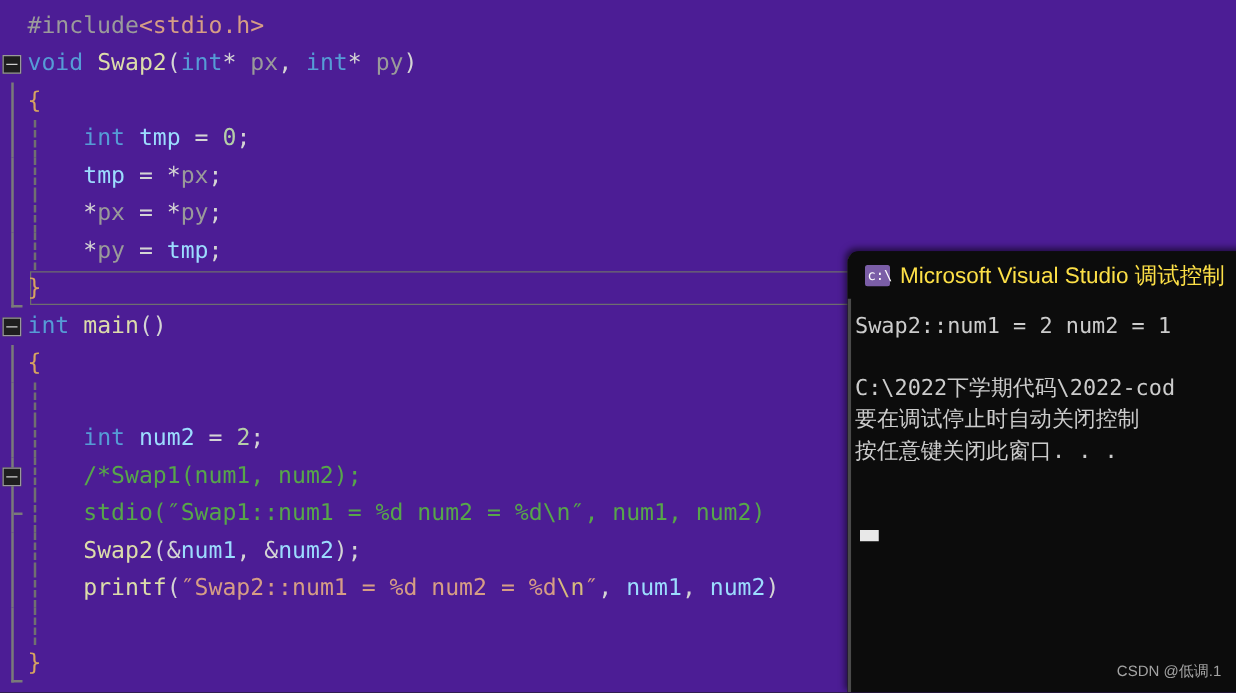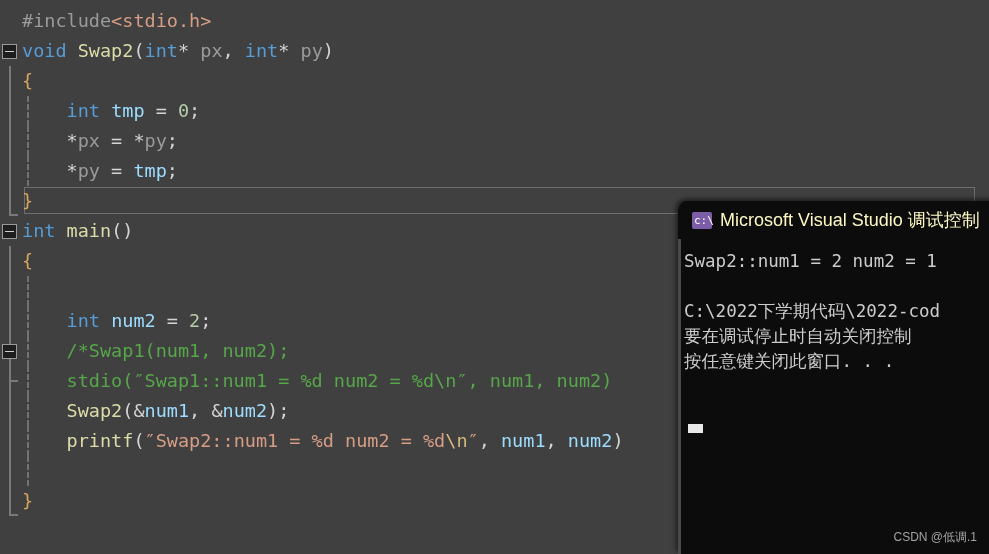--- a/index.html
+++ b/index.html
@@ -13,21 +13,21 @@
     overflow: hidden;
     font-family: "DejaVu Sans Mono", monospace;
     position: relative;
   }
 
   
   #editor {
     position: absolute;
     left: 0; top: 0;
     width: 989px; height: 554px;
-    background: #404040;
+    background: #4c1d95;
   }
   .code-area {
     position: absolute;
     left: 0; top: 0;
     width: 989px;
     padding-top: 6px;
   }
   .line {
     position: relative;
     height: 30px;
@@ -163,21 +163,21 @@
     left: 2px; top: 1px;
     font-family: "DejaVu Sans Mono", monospace;
     font-size: 11px;
     color: #ffffff;
     line-height: 15px;
   }
   .con-title-text {
     margin-left: 8px;
     font-family: "Liberation Sans", sans-serif;
     font-size: 18px;
-    color: #fef9c3;
+    color: #fde047;
     white-space: nowrap;
   }
   .con-body {
     position: absolute;
     left: 3px;
     top: 38px;
     width: 317px;
     height: 315px;
     background: #0c0c0c;
     padding-top: 10px;
@@ -214,20 +214,21 @@
 </style>
 </head>
 <body>
 
 <div id="editor">
   <div class="code-area" id="code-area">
       <div class="line"><div class="txt"><span class="pp">#include</span><span class="hdr">&lt;stdio.h&gt;</span></div></div>
       <div class="line"><div class="fold"></div><div class="txt"><span class="kw">void</span><span class="plain"> </span><span class="fn">Swap2</span><span class="op">(</span><span class="kw">int</span><span class="op">* </span><span class="id">px</span><span class="op">, </span><span class="kw">int</span><span class="op">* </span><span class="id">py</span><span class="op">)</span></div></div>
       <div class="line"><div class="vbar"></div><div class="txt"><span class="brc">{</span></div></div>
       <div class="line"><div class="vbar"></div><div class="iguide"></div><div class="txt"><span class="plain">    </span><span class="kw">int</span><span class="plain"> </span><span class="var">tmp</span><span class="op"> = </span><span class="num">0</span><span class="op">;</span></div></div>
+      <div class="line"><div class="vbar"></div><div class="iguide"></div><div class="txt"><span class="plain">    </span><span class="var">tmp</span><span class="op"> = *</span><span class="id">px</span><span class="op">;</span></div></div>
       <div class="line"><div class="vbar"></div><div class="iguide"></div><div class="txt"><span class="op">    *</span><span class="id">px</span><span class="op"> = *</span><span class="id">py</span><span class="op">;</span></div></div>
       <div class="line"><div class="vbar"></div><div class="iguide"></div><div class="txt"><span class="op">    *</span><span class="id">py</span><span class="op"> = </span><span class="var">tmp</span><span class="op">;</span></div></div>
       <div class="line current"><div class="hl"></div><div class="vbar endcap"></div><div class="txt"><span class="brc">}</span></div></div>
       <div class="line"><div class="fold"></div><div class="txt"><span class="kw">int</span><span class="plain"> </span><span class="fn">main</span><span class="op">()</span></div></div>
       <div class="line"><div class="vbar"></div><div class="txt"><span class="brc">{</span></div></div>
       <div class="line"><div class="vbar"></div><div class="iguide"></div></div>
       <div class="line"><div class="vbar"></div><div class="iguide"></div><div class="txt"><span class="plain">    </span><span class="kw">int</span><span class="plain"> </span><span class="var">num2</span><span class="op"> = </span><span class="num">2</span><span class="op">;</span></div></div>
       <div class="line"><div class="vbar"></div><div class="fold"></div><div class="iguide"></div><div class="txt"><span class="cmt">    /*Swap1(num1, num2);</span></div></div>
       <div class="line"><div class="vbar tick"></div><div class="iguide"></div><div class="txt"><span class="cmt">    stdio(″Swap1::num1 = %d num2 = %d\n″, num1, num2)</span></div></div>
       <div class="line"><div class="vbar"></div><div class="iguide"></div><div class="txt"><span class="plain">    </span><span class="fn">Swap2</span><span class="op">(&amp;</span><span class="var">num1</span><span class="op">, &amp;</span><span class="var">num2</span><span class="op">);</span></div></div>

